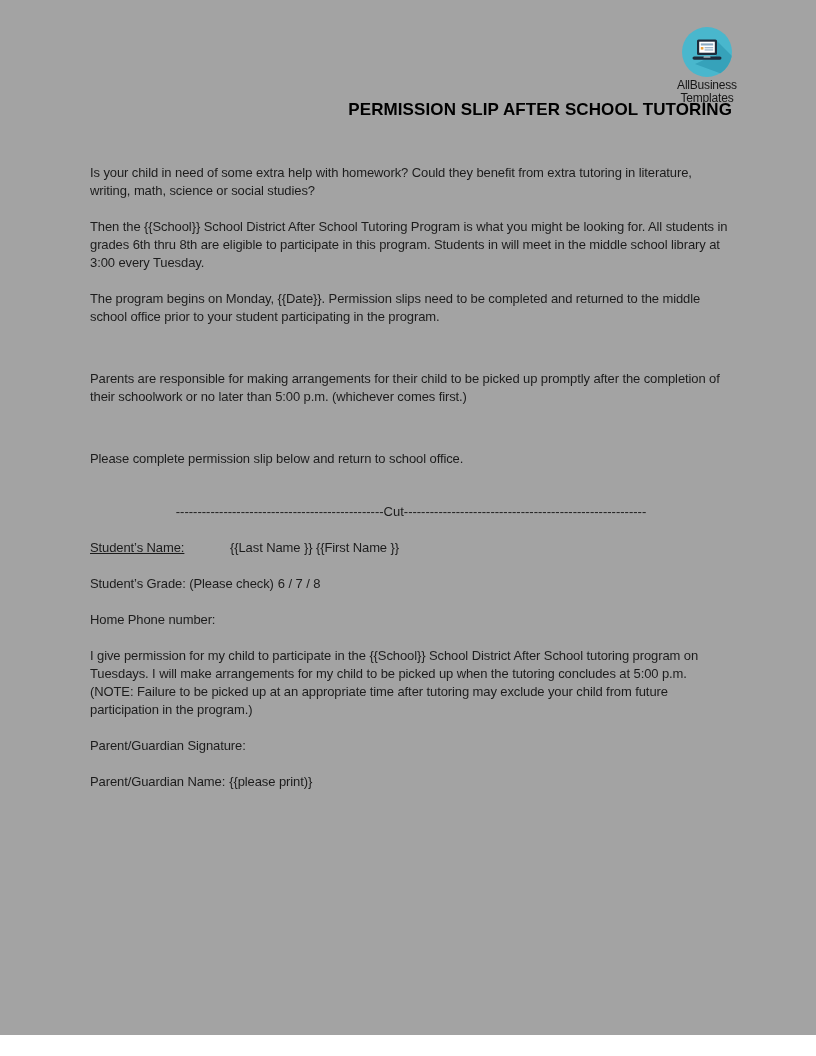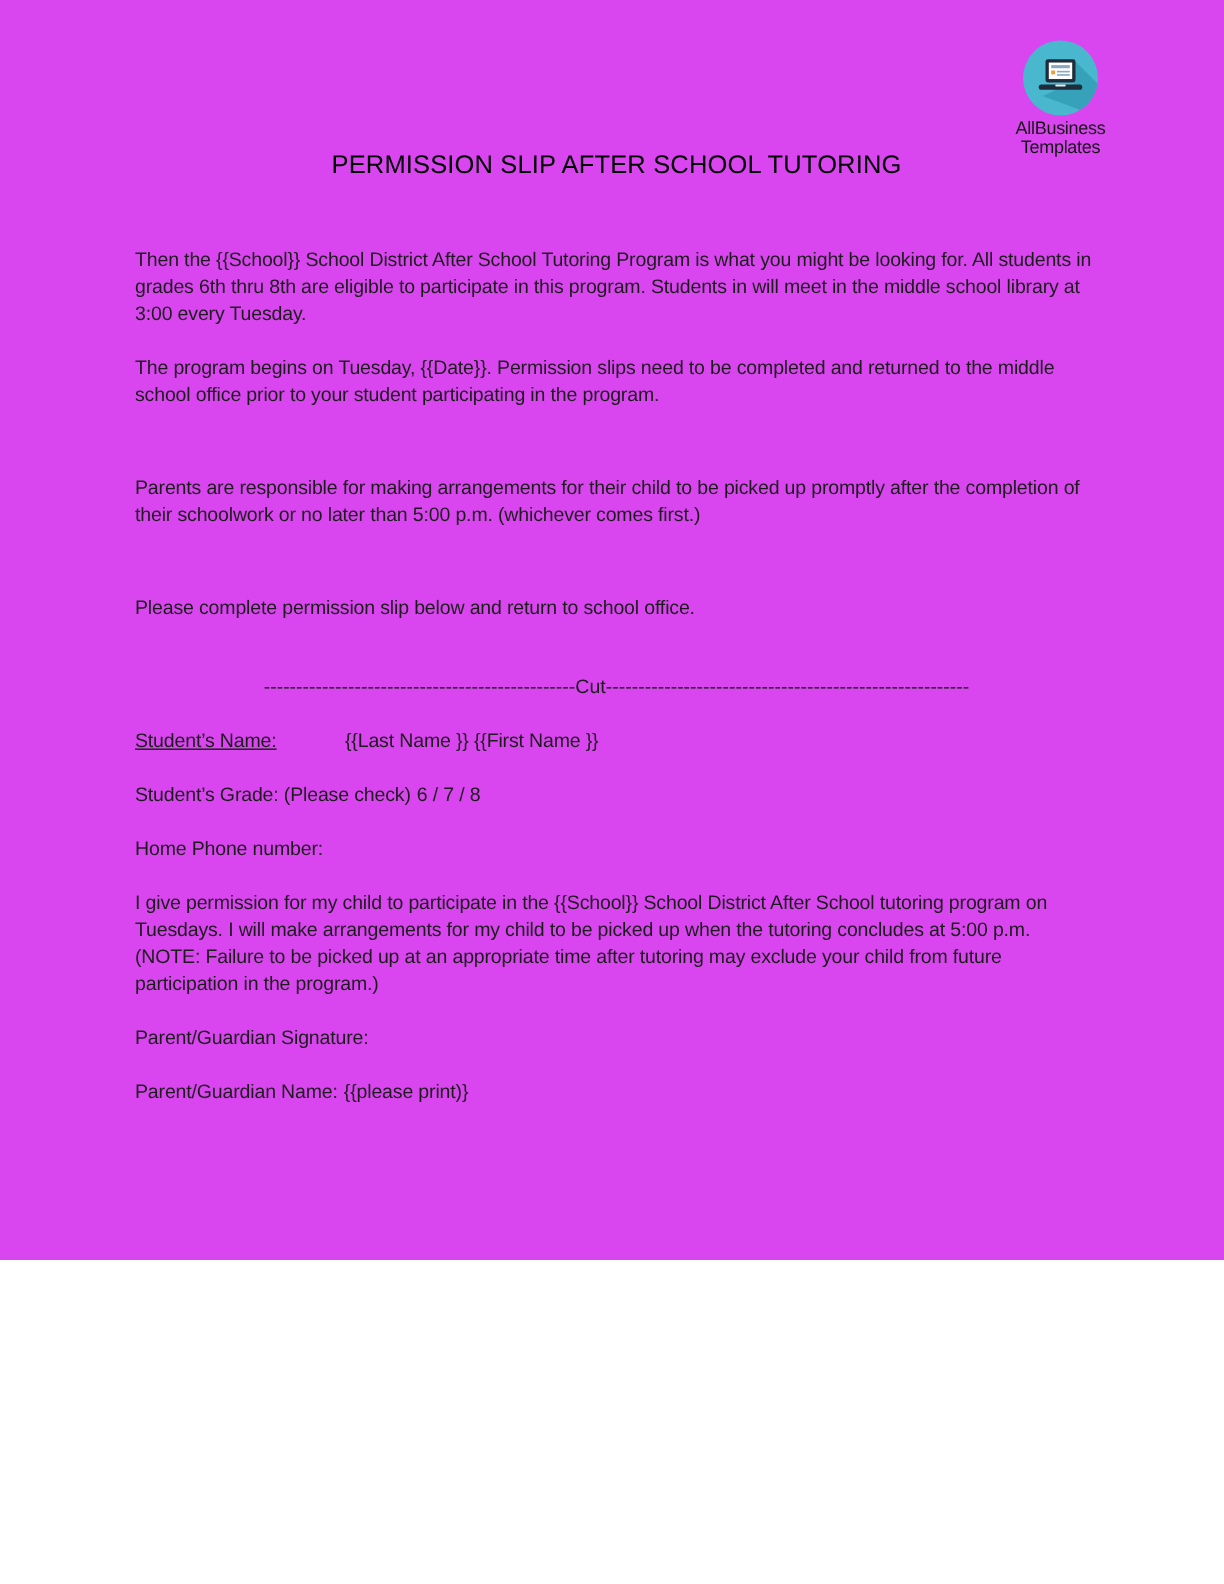--- a/index.html
+++ b/index.html
@@ -1,21 +1,21 @@
 <!DOCTYPE html>
 <html><head>
 <meta charset="utf-8">
 <style>
   * { margin: 0; padding: 0; box-sizing: border-box; }
   html, body { background: #ffffff; }
   .page {
     position: relative;
     width: 816px;
-    height: 840px;
-    background: #d946ef;
+    height: 1035px;
+    background: #a3a3a3;
     font-family: "Liberation Sans", sans-serif;
     color: #1c1c1c;
     overflow: hidden;
   }
   
   .logo {
     position: absolute;
     top: 26px;
     right: 76px;
     width: 66px;
@@ -34,22 +34,22 @@
   
   .content {
     position: absolute;
     top: 99px;
     left: 90px;
     width: 642px;
   }
   h1.doc-title {
     font-size: 17px;
     line-height: 21px;
-    font-weight: normal;
-    text-align: center;
+    font-weight: bold;
+    text-align: right;
     letter-spacing: 0.1px;
     color: #000000;
     margin: 0 0 44px 0;
   }
   .content p, .content .row {
     font-size: 13px;
     line-height: 18px;
     letter-spacing: -0.1px;
     margin: 0 0 18px 0;
   }
@@ -100,24 +100,25 @@
     <div class="logo-text">
       <span>AllBusiness</span>
       <span>Templates</span>
     </div>
   </div>
 
   <div class="content">
 
     <h1 class="doc-title">PERMISSION SLIP AFTER SCHOOL TUTORING</h1>
 
+    <p>Is your child in need of some extra help with homework? Could they benefit from extra tutoring in literature, writing, math, science or social studies?</p>
 
     <p>Then the {{School}} School District After School Tutoring Program is what you might be looking for. All students in grades 6th thru 8th are eligible to participate in this program. Students in will meet in the middle school library at 3:00 every Tuesday.</p>
 
-    <p>The program begins on Tuesday, {{Date}}. Permission slips need to be completed and returned to the middle school office prior to your student participating in the program.</p>
+    <p>The program begins on Monday, {{Date}}. Permission slips need to be completed and returned to the middle school office prior to your student participating in the program.</p>
 
     <p>
       <span class="block">Parents are responsible for making arrangements for their child to be picked up promptly after the completion of their schoolwork or no later than 5:00 p.m. (whichever comes first.)</span>
       <span class="block">Please complete permission slip below and return to school office.</span>
     </p>
 
     <div class="cutline"><span>------------------------------------------------</span><span>Cut</span><span>--------------------------------------------------------</span></div>
 
     <div class="row row-student-name">
       <span class="label-fixed">Student’s Name:</span><span>{{Last Name }} {{First Name }}</span>

